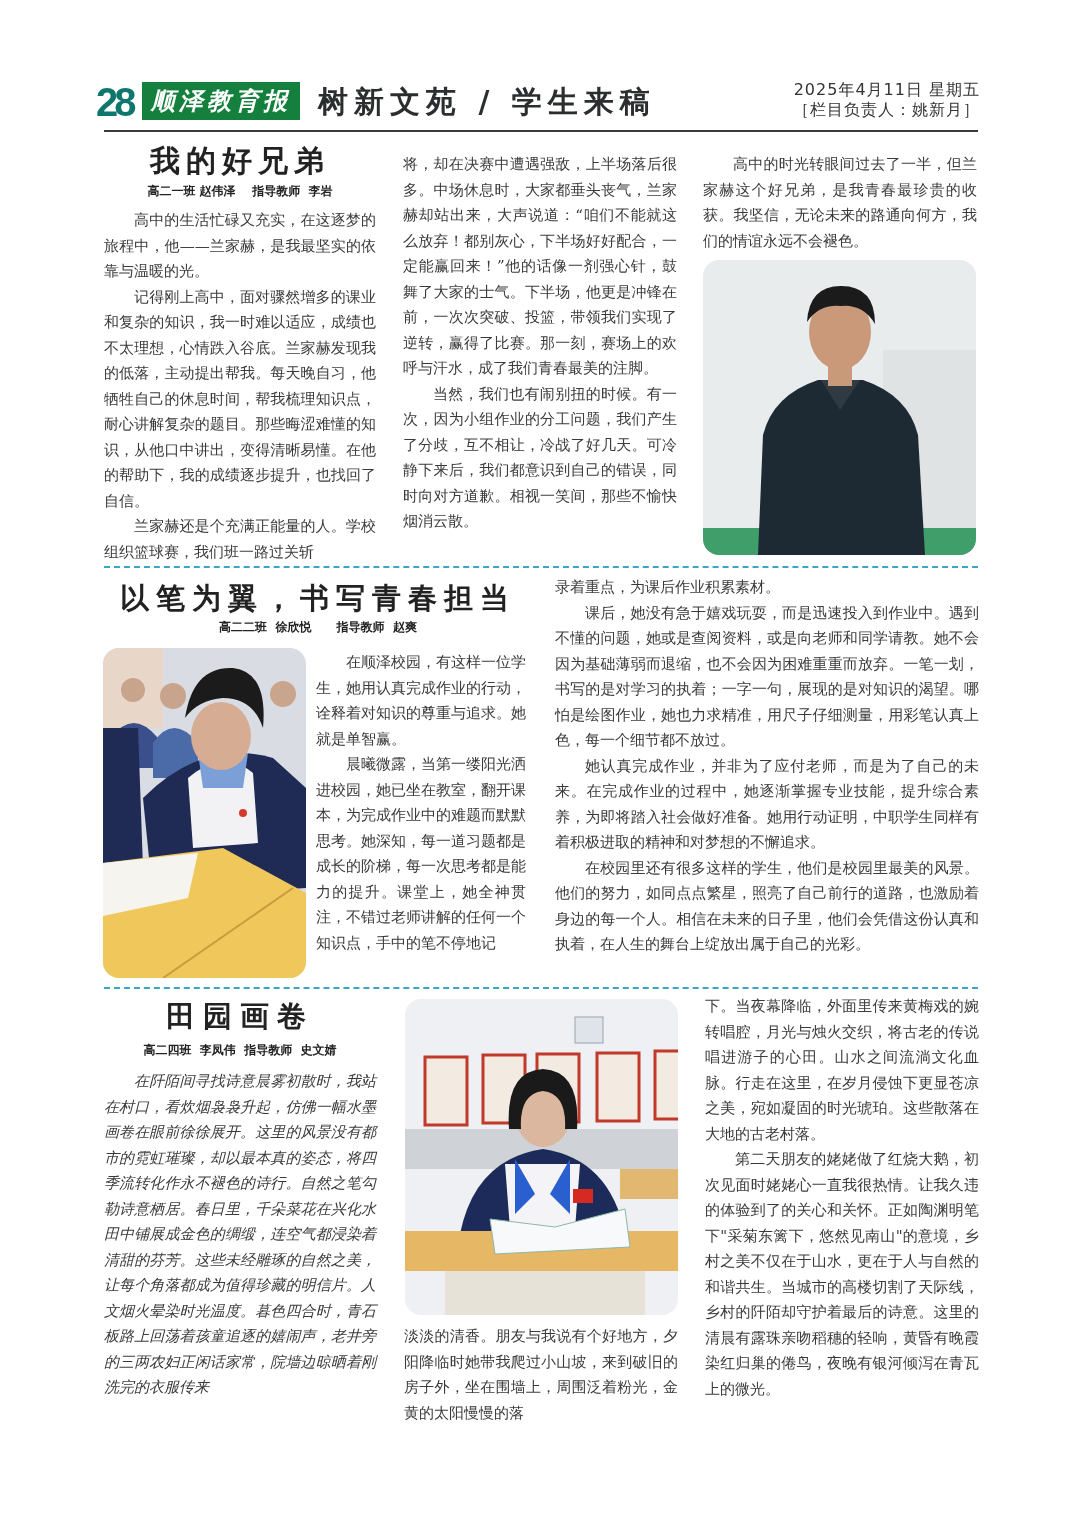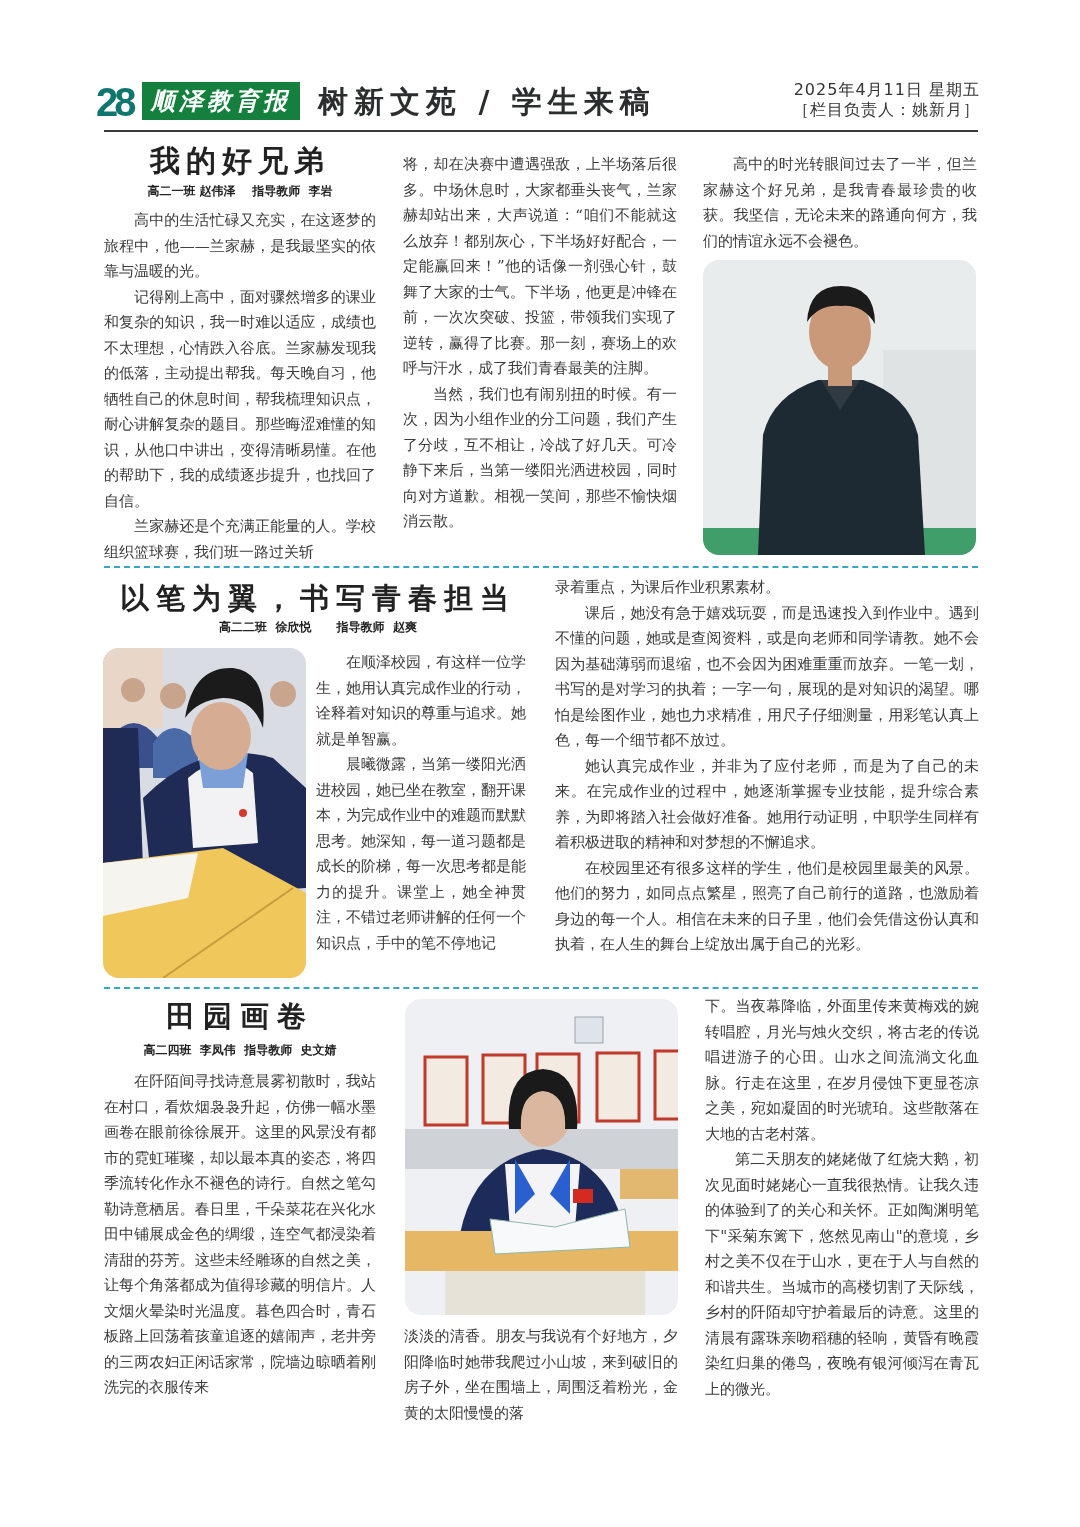--- a/index.html
+++ b/index.html
@@ -42,21 +42,21 @@
 <div class="art-title" style="left:104px; top:140px; width:272px; font-size:30px; letter-spacing:6px; line-height:42px;">我的好兄弟</div>
 <div class="byline" style="left:104px; top:183px; width:272px;">高二一班 赵伟泽    指导教师  李岩</div>
 
 <div class="col" style="left:104px; top:208px; width:272px;">
   <p>高中的生活忙碌又充实，在这逐梦的旅程中，他——兰家赫，是我最坚实的依靠与温暖的光。</p>
   <p>记得刚上高中，面对骤然增多的课业和复杂的知识，我一时难以适应，成绩也不太理想，心情跌入谷底。兰家赫发现我的低落，主动提出帮我。每天晚自习，他牺牲自己的休息时间，帮我梳理知识点，耐心讲解复杂的题目。那些晦涩难懂的知识，从他口中讲出，变得清晰易懂。在他的帮助下，我的成绩逐步提升，也找回了自信。</p>
   <p>兰家赫还是个充满正能量的人。学校组织篮球赛，我们班一路过关斩</p>
 </div>
 <div class="col" style="left:403px; top:152px; width:274px;">
   <p class="cont">将，却在决赛中遭遇强敌，上半场落后很多。中场休息时，大家都垂头丧气，兰家赫却站出来，大声说道：“咱们不能就这么放弃！都别灰心，下半场好好配合，一定能赢回来！”他的话像一剂强心针，鼓舞了大家的士气。下半场，他更是冲锋在前，一次次突破、投篮，带领我们实现了逆转，赢得了比赛。那一刻，赛场上的欢呼与汗水，成了我们青春最美的注脚。</p>
-  <p>当然，我们也有闹别扭的时候。有一次，因为小组作业的分工问题，我们产生了分歧，互不相让，冷战了好几天。可冷静下来后，当第一缕阳光洒进校园，同时向对方道歉。相视一笑间，那些不愉快烟消云散。</p>
+  <p>当然，我们也有闹别扭的时候。有一次，因为小组作业的分工问题，我们产生了分歧，互不相让，冷战了好几天。可冷静下来后，我们都意识到自己的错误，同时向对方道歉。相视一笑间，那些不愉快烟消云散。</p>
 </div>
 <div class="col" style="left:703px; top:152px; width:274px;">
   <p>高中的时光转眼间过去了一半，但兰家赫这个好兄弟，是我青春最珍贵的收获。我坚信，无论未来的路通向何方，我们的情谊永远不会褪色。</p>
 </div>
 
 <div class="photo" style="left:703px; top:260px; width:273px; height:295px;">
   <svg width="273" height="295" viewBox="0 0 273 295">
     <rect width="273" height="295" fill="#e9ecec"></rect>
     <rect x="180" y="90" width="93" height="180" fill="#e0e3e3"></rect>
     <rect y="268" width="273" height="27" fill="#3f9e6a"></rect>
@@ -104,21 +104,21 @@
   <p>课后，她没有急于嬉戏玩耍，而是迅速投入到作业中。遇到不懂的问题，她或是查阅资料，或是向老师和同学请教。她不会因为基础薄弱而退缩，也不会因为困难重重而放弃。一笔一划，书写的是对学习的执着；一字一句，展现的是对知识的渴望。哪怕是绘图作业，她也力求精准，用尺子仔细测量，用彩笔认真上色，每一个细节都不放过。</p>
   <p>她认真完成作业，并非为了应付老师，而是为了自己的未来。在完成作业的过程中，她逐渐掌握专业技能，提升综合素养，为即将踏入社会做好准备。她用行动证明，中职学生同样有着积极进取的精神和对梦想的不懈追求。</p>
   <p>在校园里还有很多这样的学生，他们是校园里最美的风景。他们的努力，如同点点繁星，照亮了自己前行的道路，也激励着身边的每一个人。相信在未来的日子里，他们会凭借这份认真和执着，在人生的舞台上绽放出属于自己的光彩。</p>
 </div>
 
 <div class="dash" style="top:987px;"></div>
 
 <div class="art-title" style="left:104px; top:995px; width:272px; font-size:29px; letter-spacing:8px; line-height:42px;">田园画卷</div>
 <div class="byline" style="left:104px; top:1042px; width:272px;">高二四班  李凤伟  指导教师  史文婧</div>
 
-<div class="col" style="left:104px; top:1069px; width:272px;">
+<div class="col" style="left:104px; top:1069px; width:272px;font-style:italic;">
   <p>在阡陌间寻找诗意晨雾初散时，我站在村口，看炊烟袅袅升起，仿佛一幅水墨画卷在眼前徐徐展开。这里的风景没有都市的霓虹璀璨，却以最本真的姿态，将四季流转化作永不褪色的诗行。自然之笔勾勒诗意栖居。春日里，千朵菜花在兴化水田中铺展成金色的绸缎，连空气都浸染着清甜的芬芳。这些未经雕琢的自然之美，让每个角落都成为值得珍藏的明信片。人文烟火晕染时光温度。暮色四合时，青石板路上回荡着孩童追逐的嬉闹声，老井旁的三两农妇正闲话家常，院墙边晾晒着刚洗完的衣服传来</p>
 </div>
 
 <div class="photo" style="left:405px; top:999px; width:273px; height:316px;">
   <svg width="273" height="316" viewBox="0 0 273 316">
     <rect width="273" height="316" fill="#eef0f3"></rect>
     <rect x="170" y="18" width="28" height="26" fill="#dfe4ea" stroke="#9aa3ad"></rect>
     <rect x="20" y="58" width="42" height="68" fill="#f3ebe2" stroke="#c0392b" stroke-width="3"></rect>
     <rect x="78" y="56" width="42" height="68" fill="#f3ebe2" stroke="#c0392b" stroke-width="3"></rect>
     <rect x="132" y="55" width="42" height="68" fill="#f3ebe2" stroke="#c0392b" stroke-width="3"></rect>

